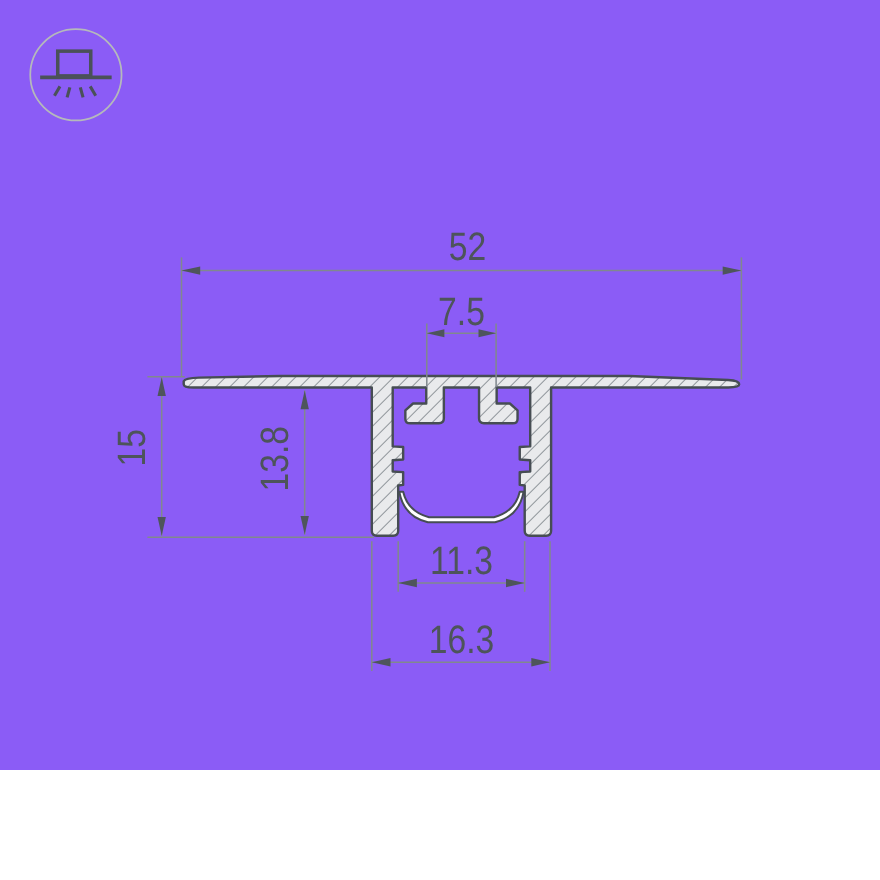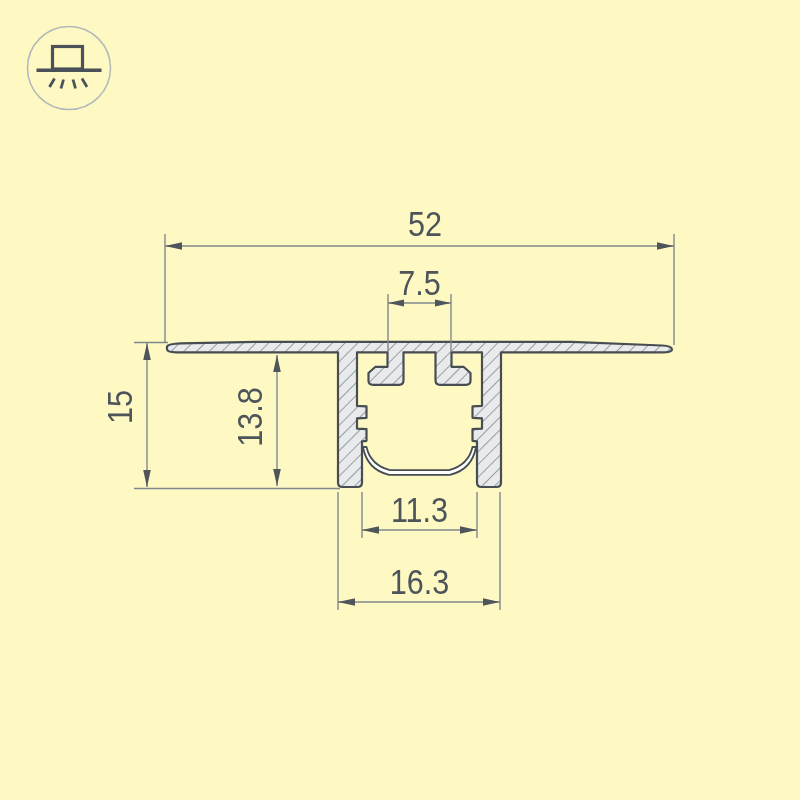--- a/index.html
+++ b/index.html
@@ -1,16 +1,16 @@
 <!DOCTYPE html>
 <html><head>
 <meta charset="utf-8">
 <style>
   html,body{margin:0;padding:0;background:#ffffff;}
-  .page{position:relative;width:800px;height:800px;background:#fef9c3;overflow:hidden;
+  .page{position:relative;width:800px;height:700px;background:#8b5cf6;overflow:hidden;
         font-family:"Liberation Sans",sans-serif;}
   svg{position:absolute;left:0;top:0;}
   text{font-family:"Liberation Sans",sans-serif;}
 </style>
 </head>
 <body>
 
 <div class="page">
 <svg width="800" height="800" viewBox="0 0 800 800">
   <defs>

